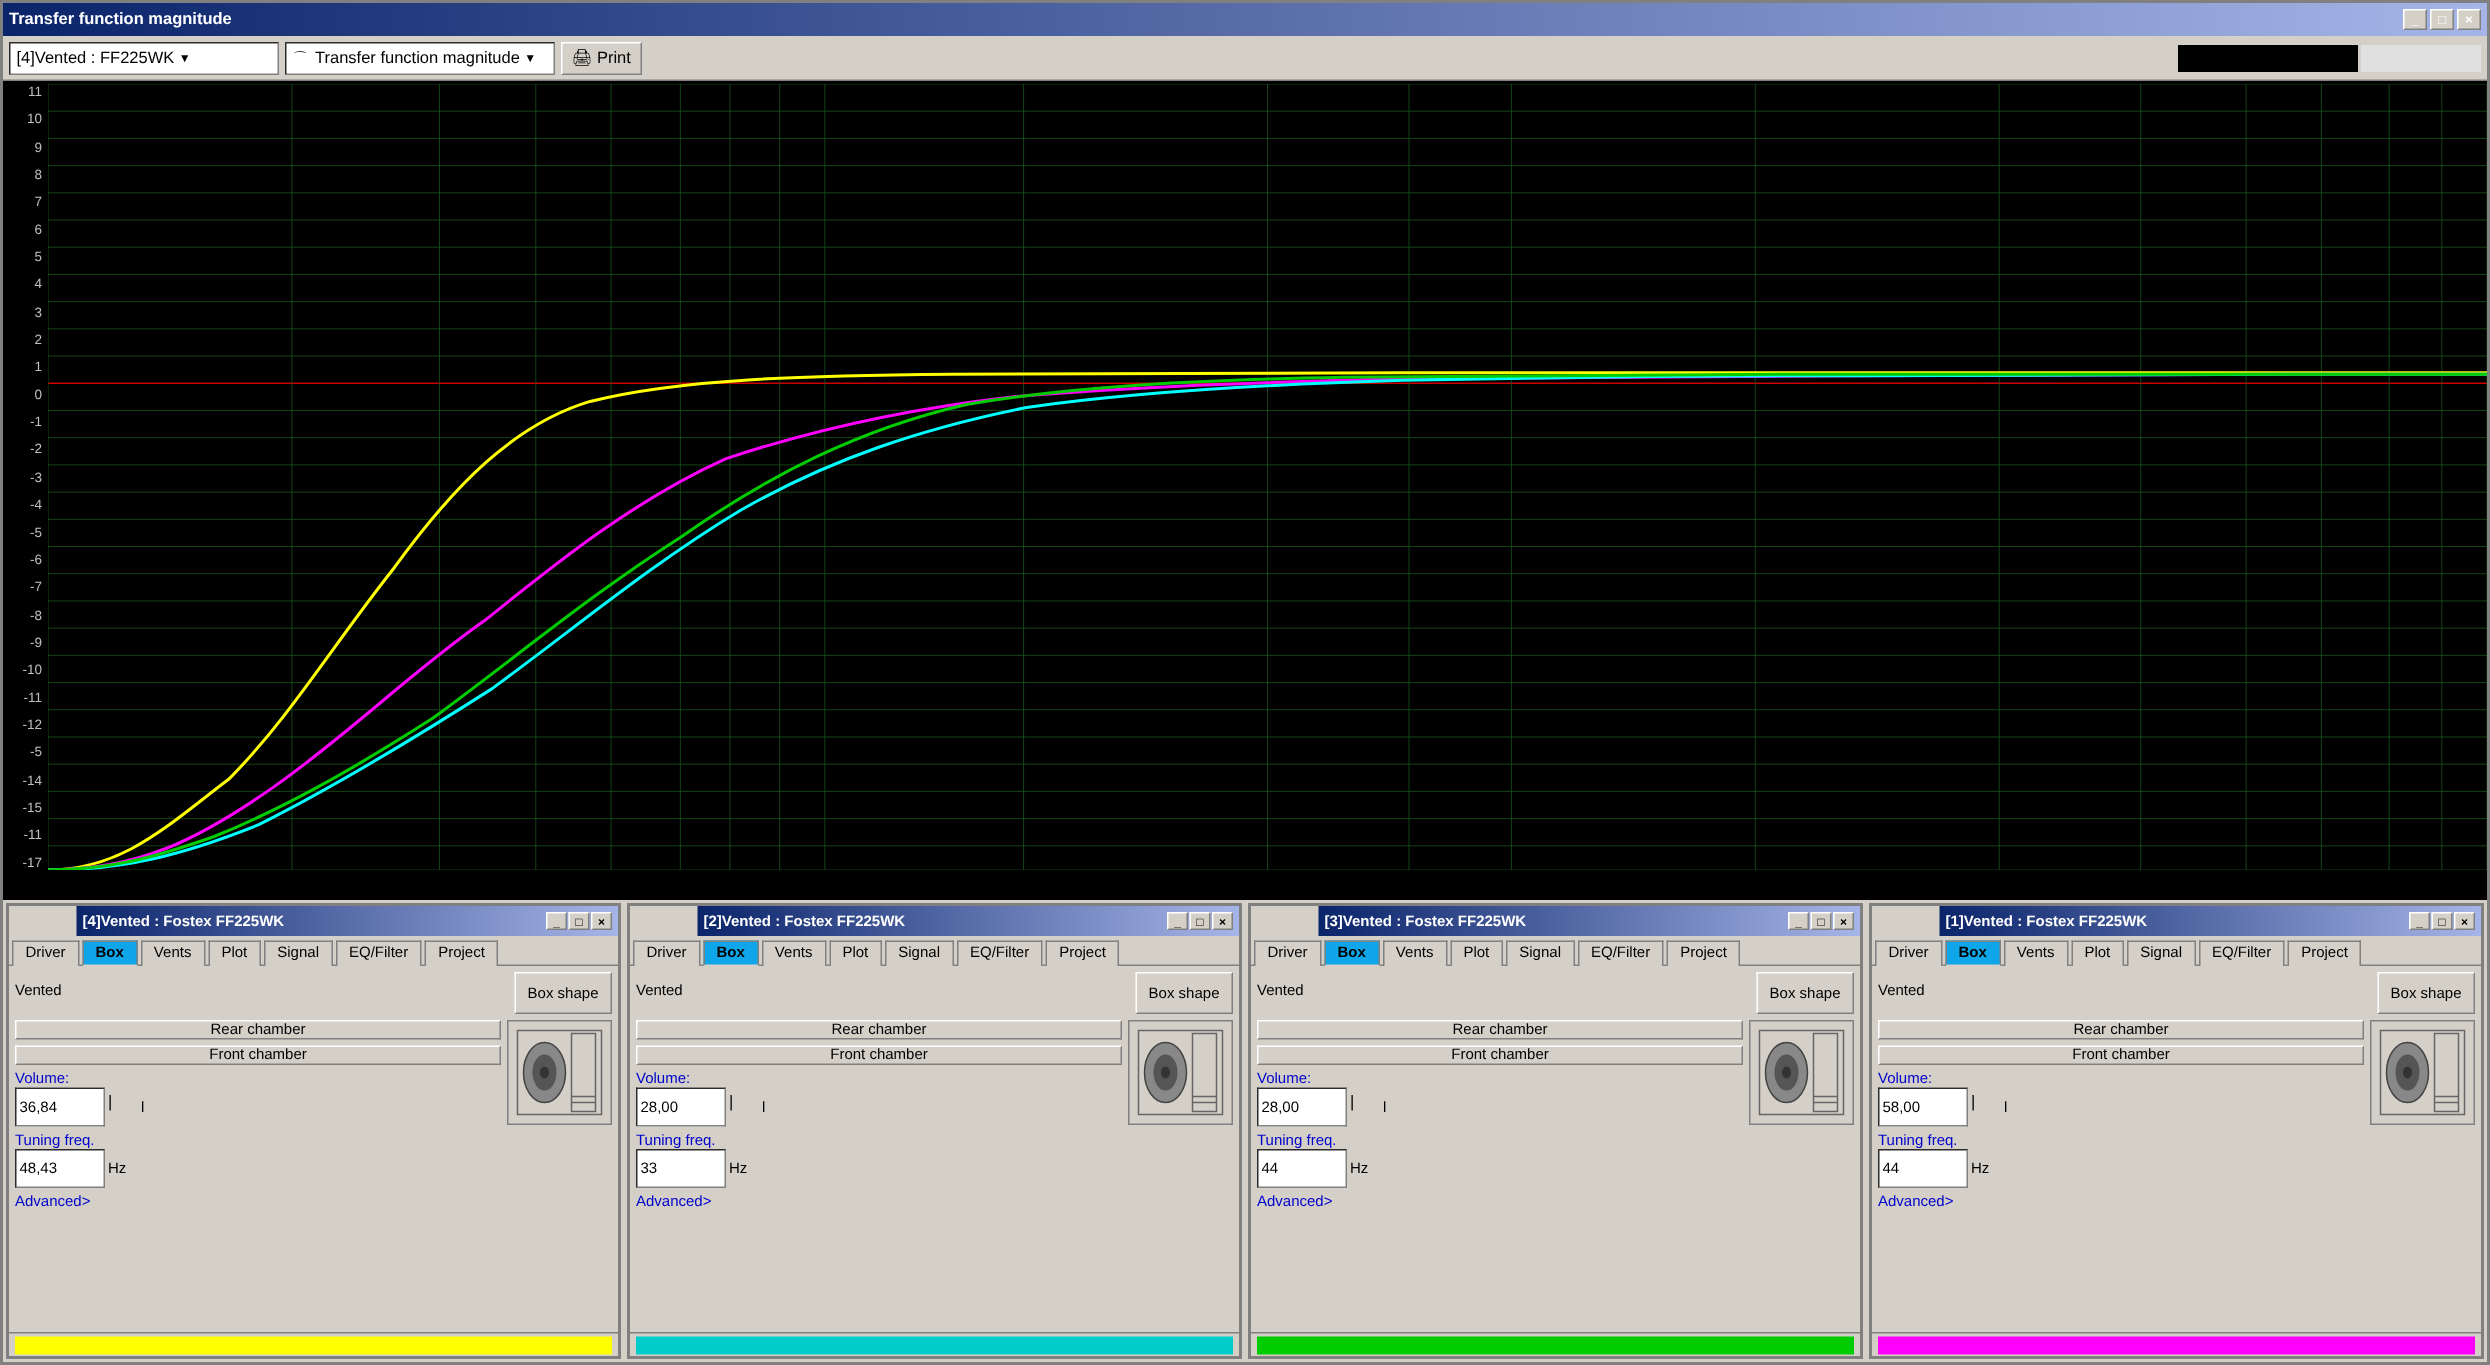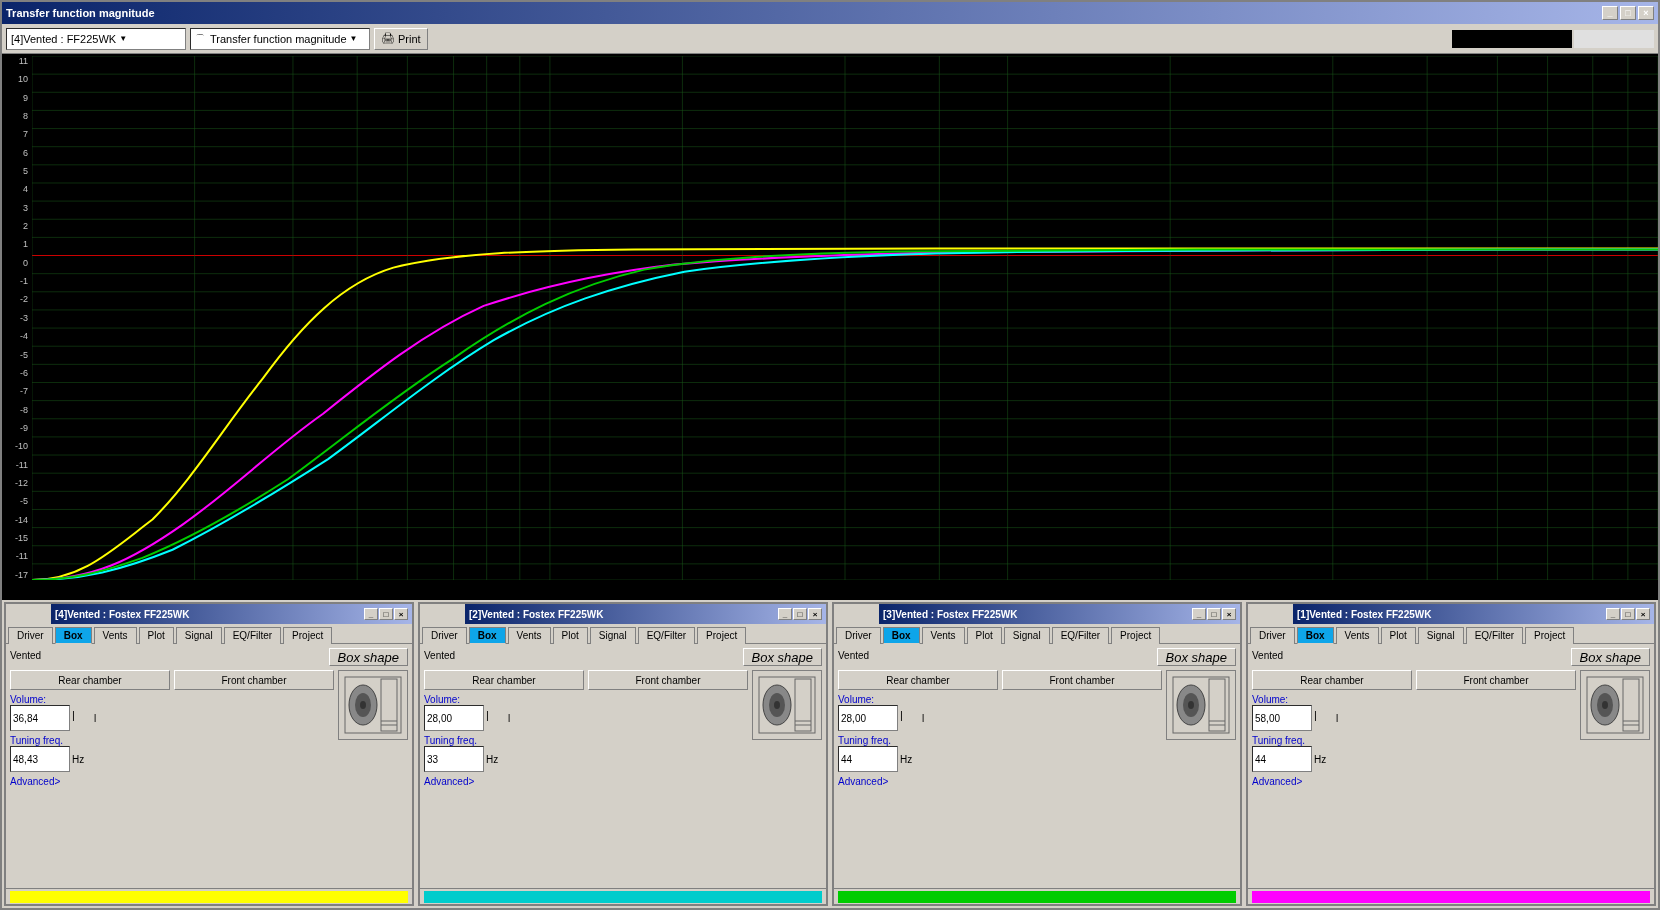--- a/index.html
+++ b/index.html
@@ -234,49 +234,49 @@
     }
 
     .panel-controls {
       flex: 1;
     }
 
     .btn-row {
       display: flex;
       gap: 4px;
       margin-bottom: 4px;
+      flex-direction: column;
     }
 
     .chamber-btn {
       flex: 1;
       height: 20px;
       background: #d4d0c8;
       border: 1px solid;
       border-top-color: #fff;
       border-left-color: #fff;
       border-right-color: #808080;
       border-bottom-color: #808080;
       font-size: 10px;
       cursor: pointer;
       text-align: center;
     }
 
     .box-shape-btn {
-      height: 18px;
+      height: 28px;
       background: #d4d0c8;
       border: 1px solid;
       border-top-color: #fff;
       border-left-color: #fff;
       border-right-color: #808080;
       border-bottom-color: #808080;
-      font-size: 13px;
+      font-size: 10px;
       cursor: pointer;
       padding: 0 8px;
       white-space: nowrap;
-      font-style: italic;
     }
 
     .field-group {
       margin-bottom: 4px;
     }
 
     .field-label {
       color: #0000cc;
       font-size: 10px;
       display: block;

